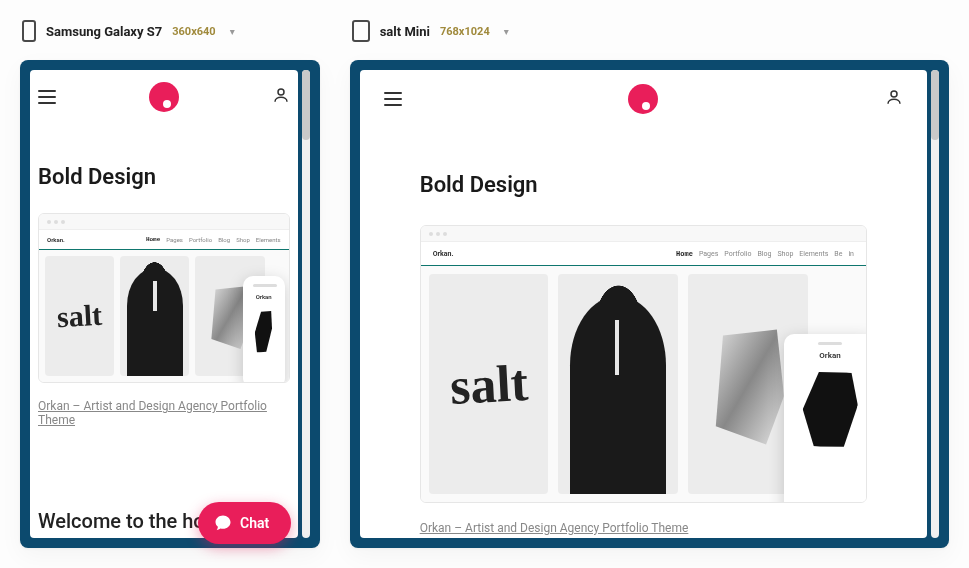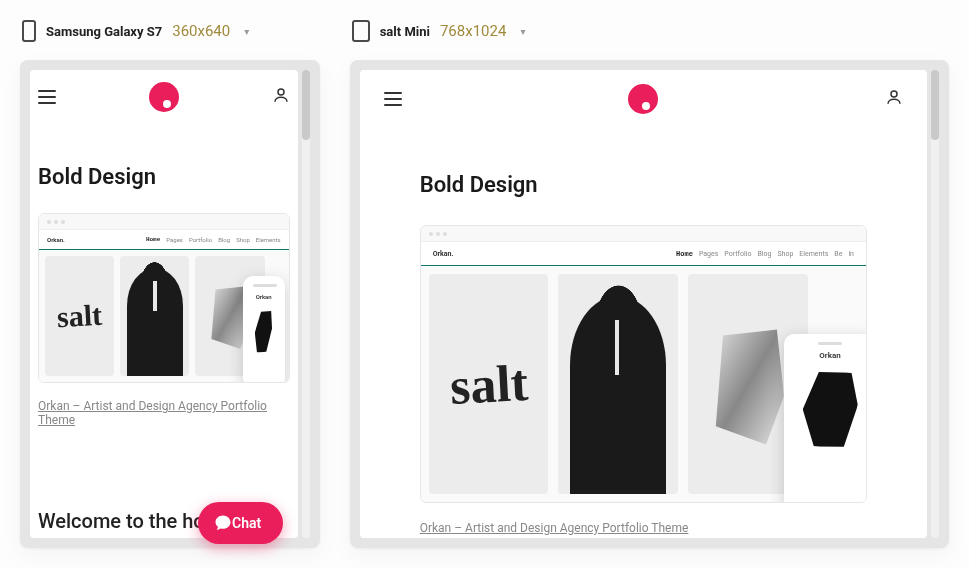--- a/index.html
+++ b/index.html
@@ -40,32 +40,32 @@
     .device-icon-rect.tablet {
       width: 18px;
       height: 22px;
     }
     .device-name {
       font-size: 13px;
       font-weight: 700;
       color: #222;
     }
     .device-dim {
-      font-size: 15px;
+      font-size: 11px;
       color: #a08a3c;
-      font-weight: 400;
+      font-weight: 700;
     }
     .chevron {
       font-size: 10px;
       color: #999;
       margin-left: 4px;
     }
 
     .viewport {
-      background: #e5e5e5;
+      background: #0c4a6e;
       border-radius: 8px;
       box-shadow: 0 1px 3px rgba(0,0,0,0.05), 0 8px 24px rgba(0,0,0,0.04);
       flex: 1;
       display: flex;
       overflow: hidden;
       padding: 10px;
     }
     .viewport-inner {
       flex: 1;
       overflow: hidden;
@@ -300,21 +300,21 @@
     .chat-button {
       position: absolute;
       bottom: 24px;
       left: 198px;
       background: #e91e5a;
       color: #fff;
       border-radius: 28px;
       padding: 12px 22px 12px 16px;
       display: flex;
       align-items: center;
-      gap: 0;
+      gap: 8px;
       font-size: 14px;
       font-weight: 600;
       box-shadow: 0 4px 14px rgba(233,30,90,0.4);
       cursor: pointer;
     }
     .chat-button svg { width: 18px; height: 18px; fill: #fff; }
   </style>
 </head>
 <body>
 

